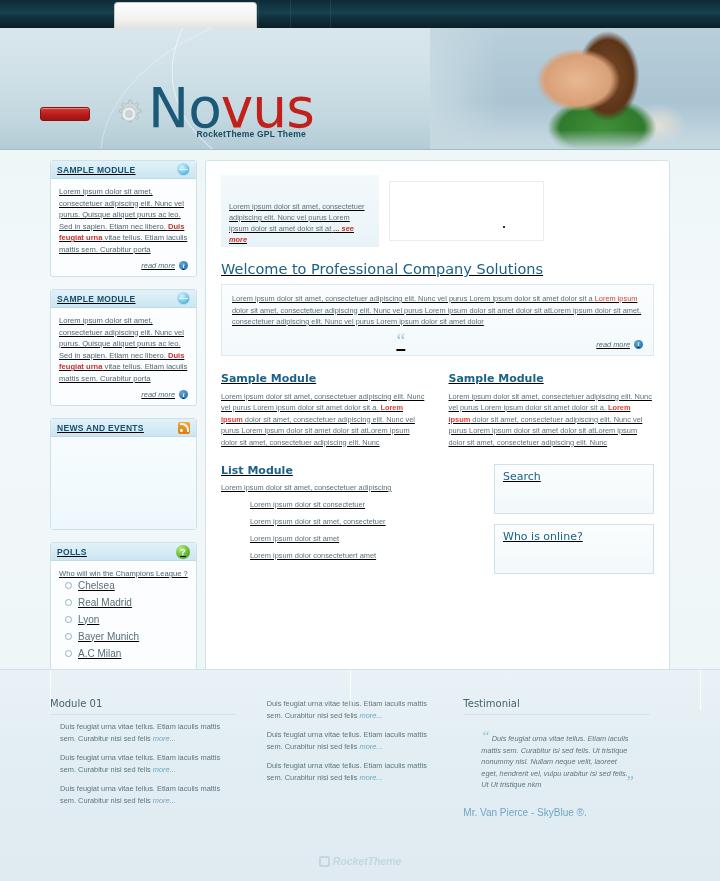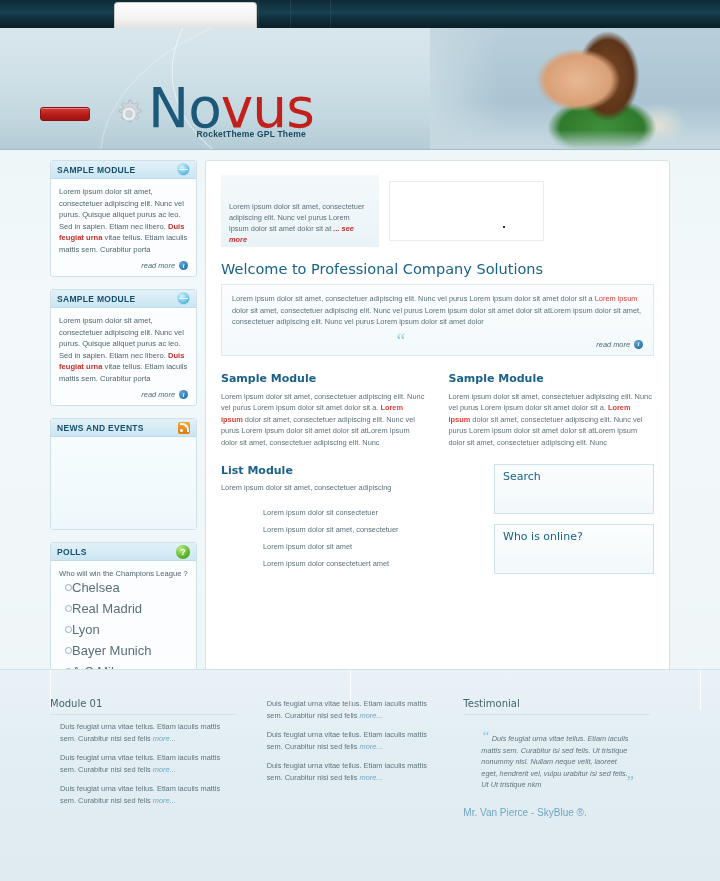--- a/index.html
+++ b/index.html
@@ -103,20 +103,21 @@
     letter-spacing: 0.2px; margin-top: 1px; text-align: right;
     padding-right: 8px;
   }
 
   
   .page {
     position: relative;
     height: 519px;
     background: linear-gradient(to bottom, #eef6f8 0%, #f3f9fa 30%, #eff6f8 100%);
     padding: 10px 0 0 0;
+    text-decoration: underline;
   }
   .wrap { width: 620px; margin: 0 auto; display: flex; gap: 8px; }
 
   
   .sidebar { width: 147px; flex: 0 0 147px; }
   .mod {
     background: #fbfdfe;
     border: 1px solid #cfe0e8;
     border-radius: 3px;
     margin-bottom: 12px;
@@ -179,22 +180,22 @@
     color: #fff; font-size: 9px; font-weight: bold;
     display: flex; align-items: center; justify-content: center;
   }
 
   .news-body { height: 92px; position: relative; overflow: hidden;
     background: linear-gradient(to bottom, #f6fcfe, #eef8fc); }
   .news-body .rings { position: absolute; left: -20px; bottom: -28px; }
 
   .poll-q { font-size: 7.6px; color: #3f5862; margin: 0 0 6px 0; }
   .poll-opt {
-    display: flex; align-items: center; 
-    font-size: 13px; color: #5a7078; margin-bottom: 6px; padding-left: 6px;
+    display: flex; align-items: center; gap: 6px;
+    font-size: 10px; color: #5a7078; margin-bottom: 6px; padding-left: 6px;
   }
   .radio {
     width: 7px; height: 7px; border-radius: 50%;
     border: 1px solid #8fb2c0; background: #fff; flex: 0 0 7px;
   }
 
   
   .main {
     flex: 1;
     background: #ffffff;
@@ -244,21 +245,21 @@
   h3.mini {
     margin: 0 0 6px 0; font-size: 11px; font-weight: bold; color: #1a6289;
     font-family: "DejaVu Sans", sans-serif;
   }
   .col p { margin: 0; font-size: 7.4px; line-height: 11.5px; color: #5b7079; }
   .col .hl { color: #e23b33; font-weight: bold; }
 
   .bottom-cols { display: flex; gap: 16px; }
   .list-col { flex: 1; }
   .list-col > p { margin: 0 0 8px 0; font-size: 7.4px; color: #5b7079; }
-  .list-col ul { margin: 16px; padding-left: 26px; list-style: none; }
+  .list-col ul { margin: 3px; padding-left: 26px; list-style: none; }
   .list-col li { font-size: 7.4px; color: #5b7079; margin-bottom: 8px; }
   .side-col { width: 160px; flex: 0 0 160px; }
   .panel {
     border: 1px solid #cfe2ea;
     background: linear-gradient(to bottom, #fbfdfe, #f2f9fb);
     height: 50px; padding: 5px 8px; margin-bottom: 10px;
   }
   .panel h4 {
     margin: 0; font-size: 11px; font-weight: normal; color: #1a6289;
     font-family: "DejaVu Sans", sans-serif;
@@ -507,13 +508,17 @@
       <h5>Testimonial</h5>
       <p class="testi">
         <span class="bigq">“</span>
         <span>Duis feugiat urna vitae tellus. Etiam iaculis mattis sem. Curabitur  isi sed felis. Ut tristique nonummy nisl. Nullam neque velit, laoreet eget, hendrerit vel, vulpu urabitur  isi sed felis. Ut  Ut tristique nkm</span>
         <span class="testi-endq">”</span>
       </p>
       <div class="testi-author">Mr. Van Pierce - SkyBlue ®.</div>
     </div>
   </div>
 
+  <div class="rt-logo">
+    <span class="rt-mark"></span>
+    <span class="rt-name">RocketTheme</span>
+  </div>
 </div>
 
 </body></html>

